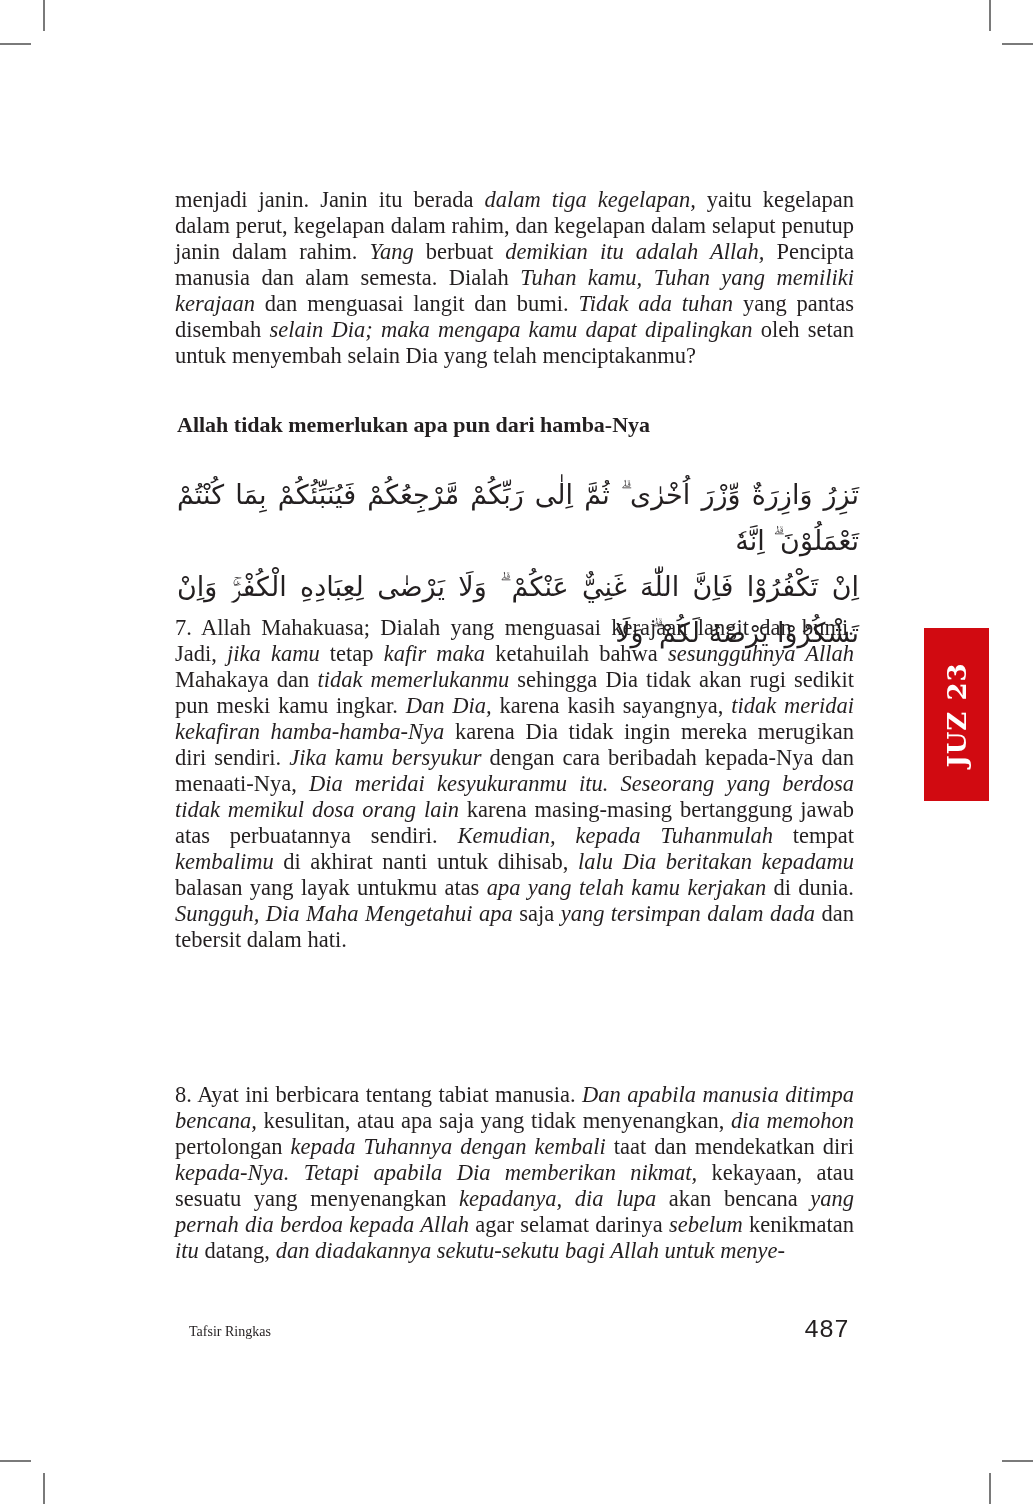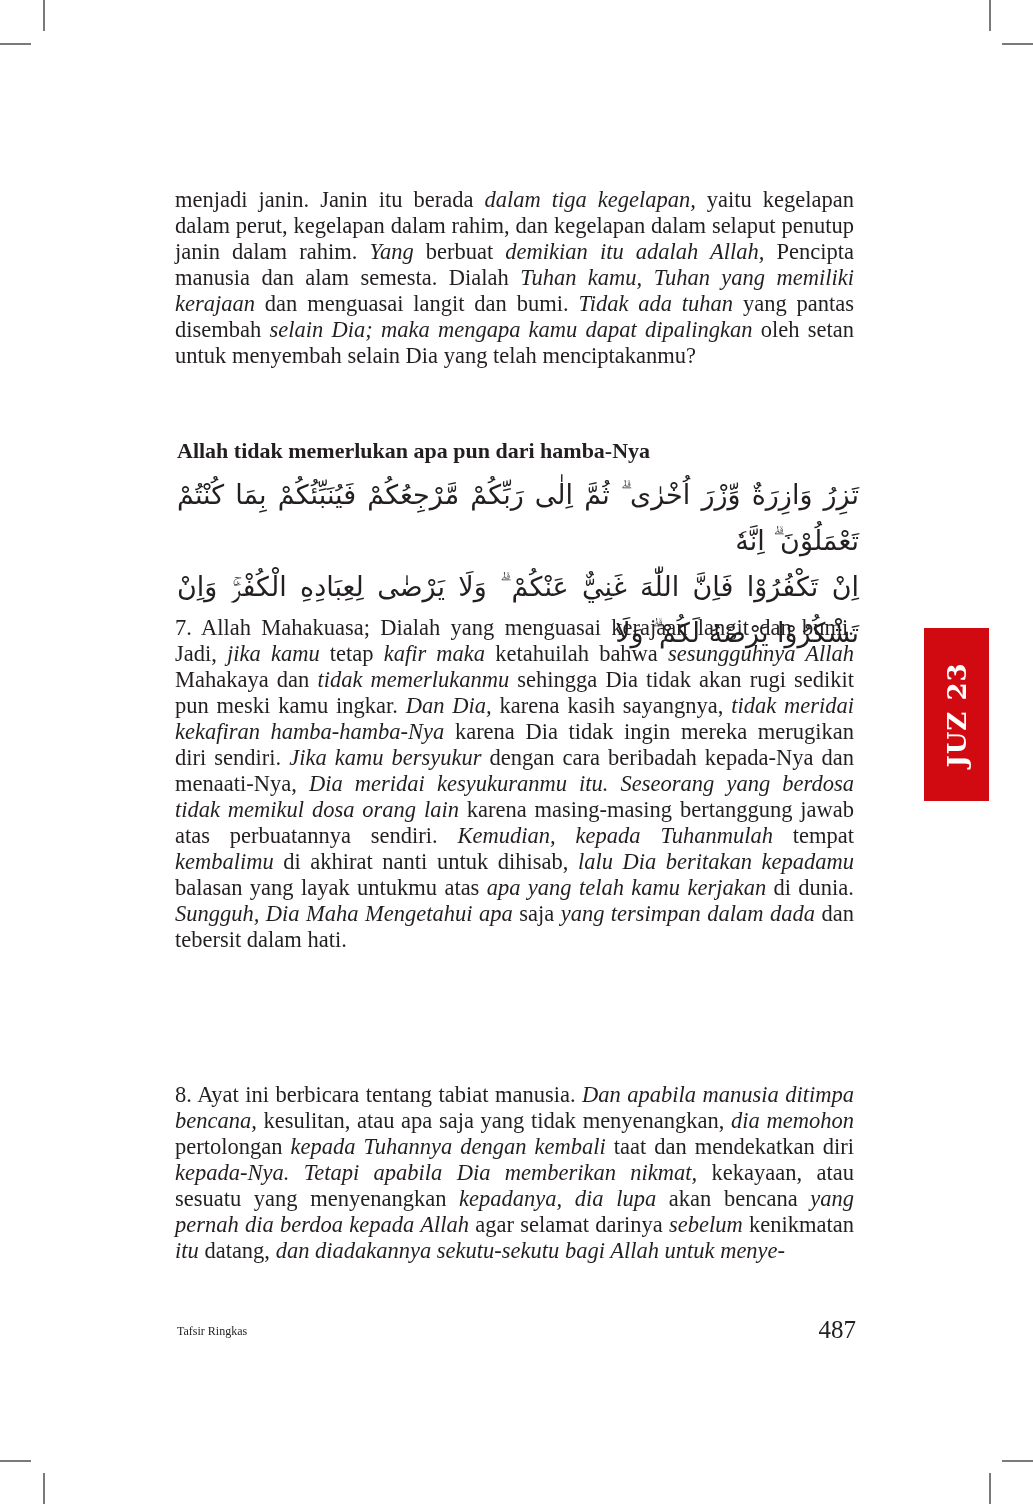--- a/index.html
+++ b/index.html
@@ -1,26 +1,26 @@
 <!DOCTYPE html>
 <html><head>
 <meta charset="utf-8">
 <style>
   html, body { margin:0; padding:0; background:#fff; }
   body { width:1033px; height:1504px; position:relative; overflow:hidden; font-family:"DejaVu Serif", serif; color:#231f20; }
   .crop { position:absolute; background:#7a7a7a; }
   .para { position:absolute; left:175px; width:679px; font-family:"Liberation Serif", serif; font-size:22.5px; line-height:26px; text-align:justify; margin:0; }
   .para i { font-style:italic; }
-  .heading { position:absolute; left:177px; top:438px; font-family:"Liberation Serif", serif; font-weight:bold; font-size:22px; margin:0; }
+  .heading { position:absolute; left:177px; top:412px; font-family:"Liberation Serif", serif; font-weight:bold; font-size:22px; margin:0; }
   .arabic { position:absolute; left:177px; width:682px; direction:rtl; font-family:"DejaVu Sans", sans-serif; font-size:27px; text-align:justify; text-align-last:right; margin:0; }
   .ayah-mark { display:inline-block; width:26px; height:22px; border:1.5px solid #231f20; border-radius:50%; font-size:13px; line-height:22px; text-align:center; vertical-align:middle; margin-right:4px; direction:ltr; }
   .juz-tab { position:absolute; left:924px; top:628px; width:65px; height:173px; background:#d10a11; display:flex; align-items:center; justify-content:center; }
   .juz-tab span { transform:rotate(-90deg); white-space:nowrap; color:#fff; font-family:"DejaVu Serif", serif; font-weight:bold; font-size:26px; letter-spacing:1px; }
-  .footer-left { position:absolute; left:177px; top:1324px; font-family:"Liberation Serif", serif; font-size:12px; }
-  .footer-right { position:absolute; right:177px; top:1316px; font-family:Liberation Serif, serif; font-size:25px;text-align:right; }
+  .footer-left { position:absolute; left:189px; top:1324px; font-family:"Liberation Serif", serif; font-size:14px; }
+  .footer-right { position:absolute; right:184px; top:1316px; font-family:Liberation Mono, monospace; font-size:25px;text-align:right; }
 </style>
 </head>
 <body>
 
 <div class="crop" style="left:43px;top:0;width:1.5px;height:31px;"></div>
 <div class="crop" style="left:0;top:43px;width:31px;height:1.5px;"></div>
 <div class="crop" style="left:989px;top:0;width:1.5px;height:31px;"></div>
 <div class="crop" style="left:1002px;top:43px;width:31px;height:1.5px;"></div>
 <div class="crop" style="left:0;top:1460px;width:31px;height:1.5px;"></div>
 <div class="crop" style="left:43px;top:1473px;width:1.5px;height:31px;"></div>

